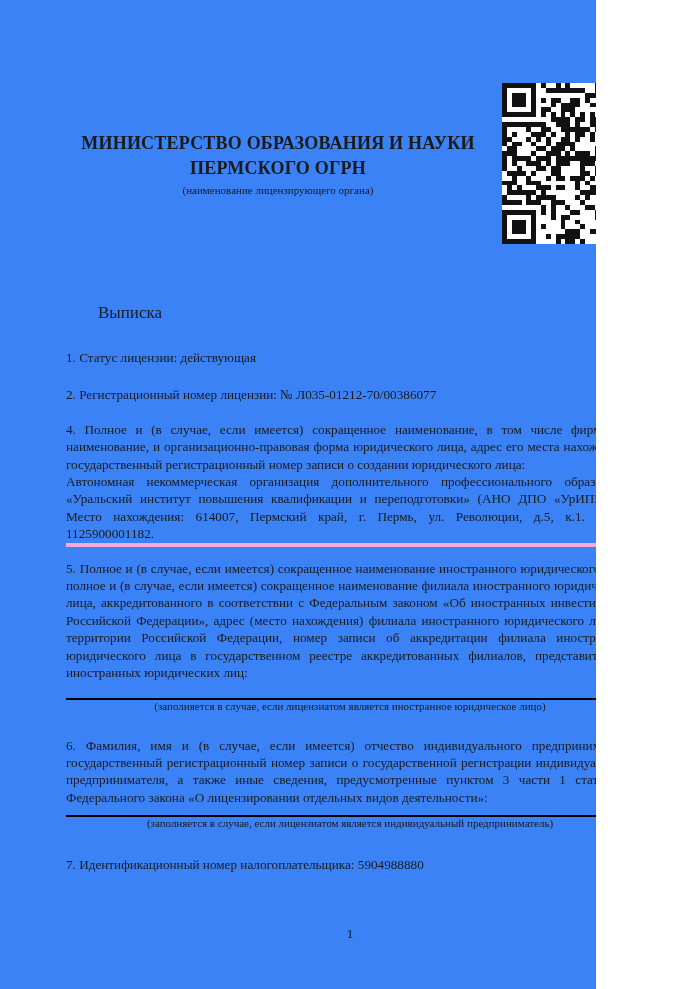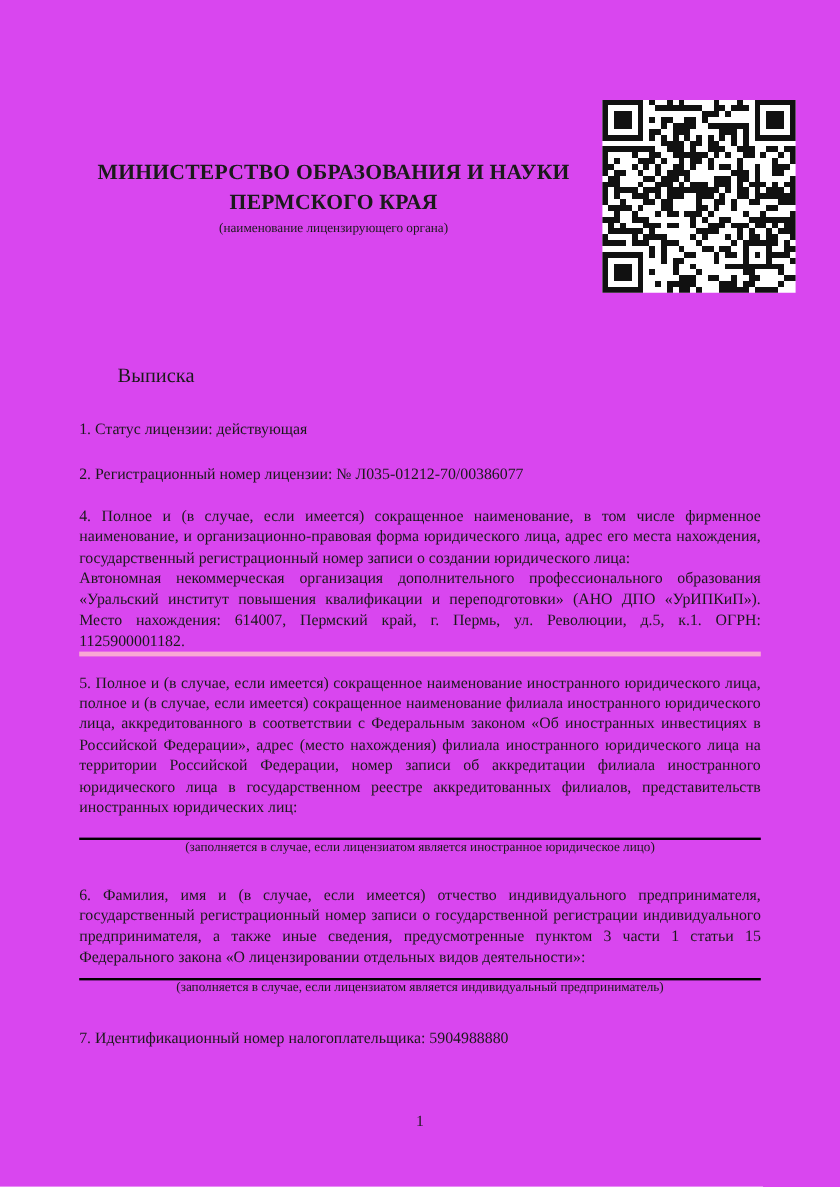--- a/index.html
+++ b/index.html
@@ -1,20 +1,20 @@
 <!DOCTYPE html>
 <html lang="ru"><head>
 <meta charset="utf-8">
 <style>
   html, body { margin: 0; padding: 0; background: #ffffff; }
   .page {
     position: relative;
-    width: 700px;
+    width: 596px;
     height: 989px;
-    background: #d946ef;
+    background: #3b82f6;
     color: #1a1a1a;
     font-family: "Liberation Serif", "DejaVu Serif", serif;
     font-size: 13.2px;
     line-height: 17.4px;
     overflow: hidden;
   }
   
   .header-left {
     position: absolute;
     left: 66px;
@@ -91,21 +91,21 @@
   }
 </style>
 </head>
 <body>
 
 <div class="page">
 
   <div class="header-left">
     <div class="ministry-name">
       <div>МИНИСТЕРСТВО ОБРАЗОВАНИЯ И НАУКИ</div>
-      <div>ПЕРМСКОГО КРАЯ</div>
+      <div>ПЕРМСКОГО ОГРН</div>
     </div>
     <div class="ministry-caption">(наименование лицензирующего органа)</div>
   </div>
 
   <div class="qr-box">
     <svg id="qr-svg" viewBox="0 0 33 33" shape-rendering="crispEdges" xmlns="http://www.w3.org/2000/svg">
         <rect x="0" y="0" width="33" height="33" fill="#ffffff"></rect>
         <path d="M0 0h1v1h-1zM1 0h1v1h-1zM2 0h1v1h-1zM3 0h1v1h-1zM4 0h1v1h-1zM5 0h1v1h-1zM6 0h1v1h-1zM8 0h1v1h-1zM11 0h1v1h-1zM13 0h1v1h-1zM19 0h1v1h-1zM23 0h1v1h-1zM26 0h1v1h-1zM27 0h1v1h-1zM28 0h1v1h-1zM29 0h1v1h-1zM30 0h1v1h-1zM31 0h1v1h-1zM32 0h1v1h-1zM0 1h1v1h-1zM6 1h1v1h-1zM9 1h1v1h-1zM10 1h1v1h-1zM11 1h1v1h-1zM12 1h1v1h-1zM13 1h1v1h-1zM14 1h1v1h-1zM15 1h1v1h-1zM16 1h1v1h-1zM19 1h1v1h-1zM20 1h1v1h-1zM22 1h1v1h-1zM23 1h1v1h-1zM24 1h1v1h-1zM26 1h1v1h-1zM32 1h1v1h-1zM0 2h1v1h-1zM2 2h1v1h-1zM3 2h1v1h-1zM4 2h1v1h-1zM6 2h1v1h-1zM17 2h1v1h-1zM18 2h1v1h-1zM19 2h1v1h-1zM21 2h1v1h-1zM26 2h1v1h-1zM28 2h1v1h-1zM29 2h1v1h-1zM30 2h1v1h-1zM32 2h1v1h-1zM0 3h1v1h-1zM2 3h1v1h-1zM3 3h1v1h-1zM4 3h1v1h-1zM6 3h1v1h-1zM8 3h1v1h-1zM10 3h1v1h-1zM11 3h1v1h-1zM14 3h1v1h-1zM15 3h1v1h-1zM17 3h1v1h-1zM26 3h1v1h-1zM28 3h1v1h-1zM29 3h1v1h-1zM30 3h1v1h-1zM32 3h1v1h-1zM0 4h1v1h-1zM2 4h1v1h-1zM3 4h1v1h-1zM4 4h1v1h-1zM6 4h1v1h-1zM10 4h1v1h-1zM12 4h1v1h-1zM13 4h1v1h-1zM14 4h1v1h-1zM15 4h1v1h-1zM18 4h1v1h-1zM19 4h1v1h-1zM20 4h1v1h-1zM21 4h1v1h-1zM22 4h1v1h-1zM23 4h1v1h-1zM24 4h1v1h-1zM26 4h1v1h-1zM28 4h1v1h-1zM29 4h1v1h-1zM30 4h1v1h-1zM32 4h1v1h-1zM0 5h1v1h-1zM6 5h1v1h-1zM8 5h1v1h-1zM9 5h1v1h-1zM12 5h1v1h-1zM13 5h1v1h-1zM14 5h1v1h-1zM20 5h1v1h-1zM21 5h1v1h-1zM22 5h1v1h-1zM24 5h1v1h-1zM26 5h1v1h-1zM32 5h1v1h-1zM0 6h1v1h-1zM1 6h1v1h-1zM2 6h1v1h-1zM3 6h1v1h-1zM4 6h1v1h-1zM5 6h1v1h-1zM6 6h1v1h-1zM8 6h1v1h-1zM10 6h1v1h-1zM12 6h1v1h-1zM14 6h1v1h-1zM16 6h1v1h-1zM18 6h1v1h-1zM20 6h1v1h-1zM22 6h1v1h-1zM24 6h1v1h-1zM26 6h1v1h-1zM27 6h1v1h-1zM28 6h1v1h-1zM29 6h1v1h-1zM30 6h1v1h-1zM31 6h1v1h-1zM32 6h1v1h-1zM10 7h1v1h-1zM11 7h1v1h-1zM12 7h1v1h-1zM13 7h1v1h-1zM15 7h1v1h-1zM16 7h1v1h-1zM18 7h1v1h-1zM19 7h1v1h-1zM22 7h1v1h-1zM24 7h1v1h-1zM0 8h1v1h-1zM1 8h1v1h-1zM2 8h1v1h-1zM3 8h1v1h-1zM4 8h1v1h-1zM5 8h1v1h-1zM6 8h1v1h-1zM7 8h1v1h-1zM8 8h1v1h-1zM11 8h1v1h-1zM12 8h1v1h-1zM13 8h1v1h-1zM15 8h1v1h-1zM18 8h1v1h-1zM19 8h1v1h-1zM20 8h1v1h-1zM23 8h1v1h-1zM24 8h1v1h-1zM25 8h1v1h-1zM28 8h1v1h-1zM29 8h1v1h-1zM31 8h1v1h-1zM32 8h1v1h-1zM0 9h1v1h-1zM5 9h1v1h-1zM8 9h1v1h-1zM9 9h1v1h-1zM12 9h1v1h-1zM13 9h1v1h-1zM14 9h1v1h-1zM15 9h1v1h-1zM16 9h1v1h-1zM17 9h1v1h-1zM19 9h1v1h-1zM21 9h1v1h-1zM24 9h1v1h-1zM25 9h1v1h-1zM27 9h1v1h-1zM30 9h1v1h-1zM32 9h1v1h-1zM0 10h1v1h-1zM2 10h1v1h-1zM6 10h1v1h-1zM7 10h1v1h-1zM8 10h1v1h-1zM10 10h1v1h-1zM13 10h1v1h-1zM15 10h1v1h-1zM16 10h1v1h-1zM18 10h1v1h-1zM23 10h1v1h-1zM29 10h1v1h-1zM32 10h1v1h-1zM0 11h1v1h-1zM1 11h1v1h-1zM5 11h1v1h-1zM7 11h1v1h-1zM9 11h1v1h-1zM12 11h1v1h-1zM13 11h1v1h-1zM15 11h1v1h-1zM18 11h1v1h-1zM20 11h1v1h-1zM21 11h1v1h-1zM23 11h1v1h-1zM26 11h1v1h-1zM29 11h1v1h-1zM30 11h1v1h-1zM31 11h1v1h-1zM0 12h1v1h-1zM2 12h1v1h-1zM3 12h1v1h-1zM6 12h1v1h-1zM9 12h1v1h-1zM11 12h1v1h-1zM12 12h1v1h-1zM13 12h1v1h-1zM14 12h1v1h-1zM22 12h1v1h-1zM23 12h1v1h-1zM24 12h1v1h-1zM26 12h1v1h-1zM29 12h1v1h-1zM30 12h1v1h-1zM1 13h1v1h-1zM2 13h1v1h-1zM7 13h1v1h-1zM8 13h1v1h-1zM10 13h1v1h-1zM11 13h1v1h-1zM12 13h1v1h-1zM14 13h1v1h-1zM19 13h1v1h-1zM20 13h1v1h-1zM21 13h1v1h-1zM23 13h1v1h-1zM24 13h1v1h-1zM26 13h1v1h-1zM32 13h1v1h-1zM0 14h1v1h-1zM1 14h1v1h-1zM2 14h1v1h-1zM6 14h1v1h-1zM9 14h1v1h-1zM10 14h1v1h-1zM11 14h1v1h-1zM13 14h1v1h-1zM15 14h1v1h-1zM16 14h1v1h-1zM17 14h1v1h-1zM19 14h1v1h-1zM20 14h1v1h-1zM21 14h1v1h-1zM23 14h1v1h-1zM25 14h1v1h-1zM26 14h1v1h-1zM27 14h1v1h-1zM29 14h1v1h-1zM31 14h1v1h-1zM32 14h1v1h-1zM0 15h1v1h-1zM2 15h1v1h-1zM3 15h1v1h-1zM4 15h1v1h-1zM5 15h1v1h-1zM7 15h1v1h-1zM8 15h1v1h-1zM9 15h1v1h-1zM11 15h1v1h-1zM12 15h1v1h-1zM13 15h1v1h-1zM14 15h1v1h-1zM15 15h1v1h-1zM16 15h1v1h-1zM17 15h1v1h-1zM18 15h1v1h-1zM19 15h1v1h-1zM21 15h1v1h-1zM23 15h1v1h-1zM24 15h1v1h-1zM26 15h1v1h-1zM28 15h1v1h-1zM29 15h1v1h-1zM30 15h1v1h-1zM32 15h1v1h-1zM0 16h1v1h-1zM2 16h1v1h-1zM5 16h1v1h-1zM6 16h1v1h-1zM7 16h1v1h-1zM9 16h1v1h-1zM11 16h1v1h-1zM12 16h1v1h-1zM13 16h1v1h-1zM16 16h1v1h-1zM17 16h1v1h-1zM18 16h1v1h-1zM20 16h1v1h-1zM23 16h1v1h-1zM24 16h1v1h-1zM26 16h1v1h-1zM27 16h1v1h-1zM28 16h1v1h-1zM29 16h1v1h-1zM30 16h1v1h-1zM31 16h1v1h-1zM32 16h1v1h-1zM0 17h1v1h-1zM3 17h1v1h-1zM7 17h1v1h-1zM8 17h1v1h-1zM10 17h1v1h-1zM11 17h1v1h-1zM16 17h1v1h-1zM19 17h1v1h-1zM20 17h1v1h-1zM22 17h1v1h-1zM25 17h1v1h-1zM26 17h1v1h-1zM30 17h1v1h-1zM31 17h1v1h-1zM32 17h1v1h-1zM1 18h1v1h-1zM2 18h1v1h-1zM3 18h1v1h-1zM4 18h1v1h-1zM6 18h1v1h-1zM10 18h1v1h-1zM11 18h1v1h-1zM16 18h1v1h-1zM17 18h1v1h-1zM19 18h1v1h-1zM22 18h1v1h-1zM28 18h1v1h-1zM29 18h1v1h-1zM2 19h1v1h-1zM5 19h1v1h-1zM9 19h1v1h-1zM11 19h1v1h-1zM12 19h1v1h-1zM14 19h1v1h-1zM15 19h1v1h-1zM16 19h1v1h-1zM18 19h1v1h-1zM24 19h1v1h-1zM27 19h1v1h-1zM32 19h1v1h-1zM0 20h1v1h-1zM1 20h1v1h-1zM2 20h1v1h-1zM5 20h1v1h-1zM6 20h1v1h-1zM7 20h1v1h-1zM15 20h1v1h-1zM17 20h1v1h-1zM20 20h1v1h-1zM21 20h1v1h-1zM25 20h1v1h-1zM26 20h1v1h-1zM27 20h1v1h-1zM28 20h1v1h-1zM29 20h1v1h-1zM30 20h1v1h-1zM31 20h1v1h-1zM32 20h1v1h-1zM1 21h1v1h-1zM3 21h1v1h-1zM7 21h1v1h-1zM8 21h1v1h-1zM9 21h1v1h-1zM11 21h1v1h-1zM12 21h1v1h-1zM15 21h1v1h-1zM18 21h1v1h-1zM19 21h1v1h-1zM20 21h1v1h-1zM22 21h1v1h-1zM23 21h1v1h-1zM24 21h1v1h-1zM26 21h1v1h-1zM27 21h1v1h-1zM29 21h1v1h-1zM31 21h1v1h-1zM32 21h1v1h-1zM1 22h1v1h-1zM2 22h1v1h-1zM3 22h1v1h-1zM4 22h1v1h-1zM5 22h1v1h-1zM6 22h1v1h-1zM8 22h1v1h-1zM16 22h1v1h-1zM17 22h1v1h-1zM18 22h1v1h-1zM19 22h1v1h-1zM23 22h1v1h-1zM25 22h1v1h-1zM28 22h1v1h-1zM30 22h1v1h-1zM31 22h1v1h-1zM32 22h1v1h-1zM0 23h1v1h-1zM5 23h1v1h-1zM7 23h1v1h-1zM8 23h1v1h-1zM9 23h1v1h-1zM10 23h1v1h-1zM15 23h1v1h-1zM17 23h1v1h-1zM21 23h1v1h-1zM23 23h1v1h-1zM25 23h1v1h-1zM26 23h1v1h-1zM28 23h1v1h-1zM29 23h1v1h-1zM32 23h1v1h-1zM0 24h1v1h-1zM1 24h1v1h-1zM2 24h1v1h-1zM3 24h1v1h-1zM5 24h1v1h-1zM6 24h1v1h-1zM7 24h1v1h-1zM10 24h1v1h-1zM11 24h1v1h-1zM12 24h1v1h-1zM16 24h1v1h-1zM22 24h1v1h-1zM24 24h1v1h-1zM25 24h1v1h-1zM26 24h1v1h-1zM27 24h1v1h-1zM28 24h1v1h-1zM29 24h1v1h-1zM31 24h1v1h-1zM8 25h1v1h-1zM10 25h1v1h-1zM13 25h1v1h-1zM17 25h1v1h-1zM18 25h1v1h-1zM20 25h1v1h-1zM21 25h1v1h-1zM24 25h1v1h-1zM28 25h1v1h-1zM31 25h1v1h-1zM32 25h1v1h-1zM0 26h1v1h-1zM1 26h1v1h-1zM2 26h1v1h-1zM3 26h1v1h-1zM4 26h1v1h-1zM5 26h1v1h-1zM6 26h1v1h-1zM8 26h1v1h-1zM10 26h1v1h-1zM14 26h1v1h-1zM15 26h1v1h-1zM19 26h1v1h-1zM21 26h1v1h-1zM22 26h1v1h-1zM24 26h1v1h-1zM26 26h1v1h-1zM28 26h1v1h-1zM29 26h1v1h-1zM30 26h1v1h-1zM31 26h1v1h-1zM0 27h1v1h-1zM6 27h1v1h-1zM10 27h1v1h-1zM12 27h1v1h-1zM13 27h1v1h-1zM19 27h1v1h-1zM24 27h1v1h-1zM28 27h1v1h-1zM32 27h1v1h-1zM0 28h1v1h-1zM2 28h1v1h-1zM3 28h1v1h-1zM4 28h1v1h-1zM6 28h1v1h-1zM12 28h1v1h-1zM15 28h1v1h-1zM21 28h1v1h-1zM22 28h1v1h-1zM23 28h1v1h-1zM24 28h1v1h-1zM25 28h1v1h-1zM26 28h1v1h-1zM27 28h1v1h-1zM28 28h1v1h-1zM29 28h1v1h-1zM30 28h1v1h-1zM0 29h1v1h-1zM2 29h1v1h-1zM3 29h1v1h-1zM4 29h1v1h-1zM6 29h1v1h-1zM8 29h1v1h-1zM12 29h1v1h-1zM16 29h1v1h-1zM24 29h1v1h-1zM25 29h1v1h-1zM30 29h1v1h-1zM0 30h1v1h-1zM2 30h1v1h-1zM3 30h1v1h-1zM4 30h1v1h-1zM6 30h1v1h-1zM13 30h1v1h-1zM14 30h1v1h-1zM15 30h1v1h-1zM18 30h1v1h-1zM19 30h1v1h-1zM22 30h1v1h-1zM25 30h1v1h-1zM26 30h1v1h-1zM31 30h1v1h-1zM32 30h1v1h-1zM0 31h1v1h-1zM6 31h1v1h-1zM9 31h1v1h-1zM11 31h1v1h-1zM12 31h1v1h-1zM13 31h1v1h-1zM14 31h1v1h-1zM15 31h1v1h-1zM20 31h1v1h-1zM21 31h1v1h-1zM22 31h1v1h-1zM24 31h1v1h-1zM25 31h1v1h-1zM30 31h1v1h-1zM0 32h1v1h-1zM1 32h1v1h-1zM2 32h1v1h-1zM3 32h1v1h-1zM4 32h1v1h-1zM5 32h1v1h-1zM6 32h1v1h-1zM11 32h1v1h-1zM13 32h1v1h-1zM14 32h1v1h-1zM16 32h1v1h-1zM20 32h1v1h-1zM21 32h1v1h-1zM22 32h1v1h-1zM23 32h1v1h-1zM24 32h1v1h-1zM26 32h1v1h-1zM27 32h1v1h-1zM28 32h1v1h-1zM29 32h1v1h-1z" fill="#111111"></path>
       </svg>
   </div>

